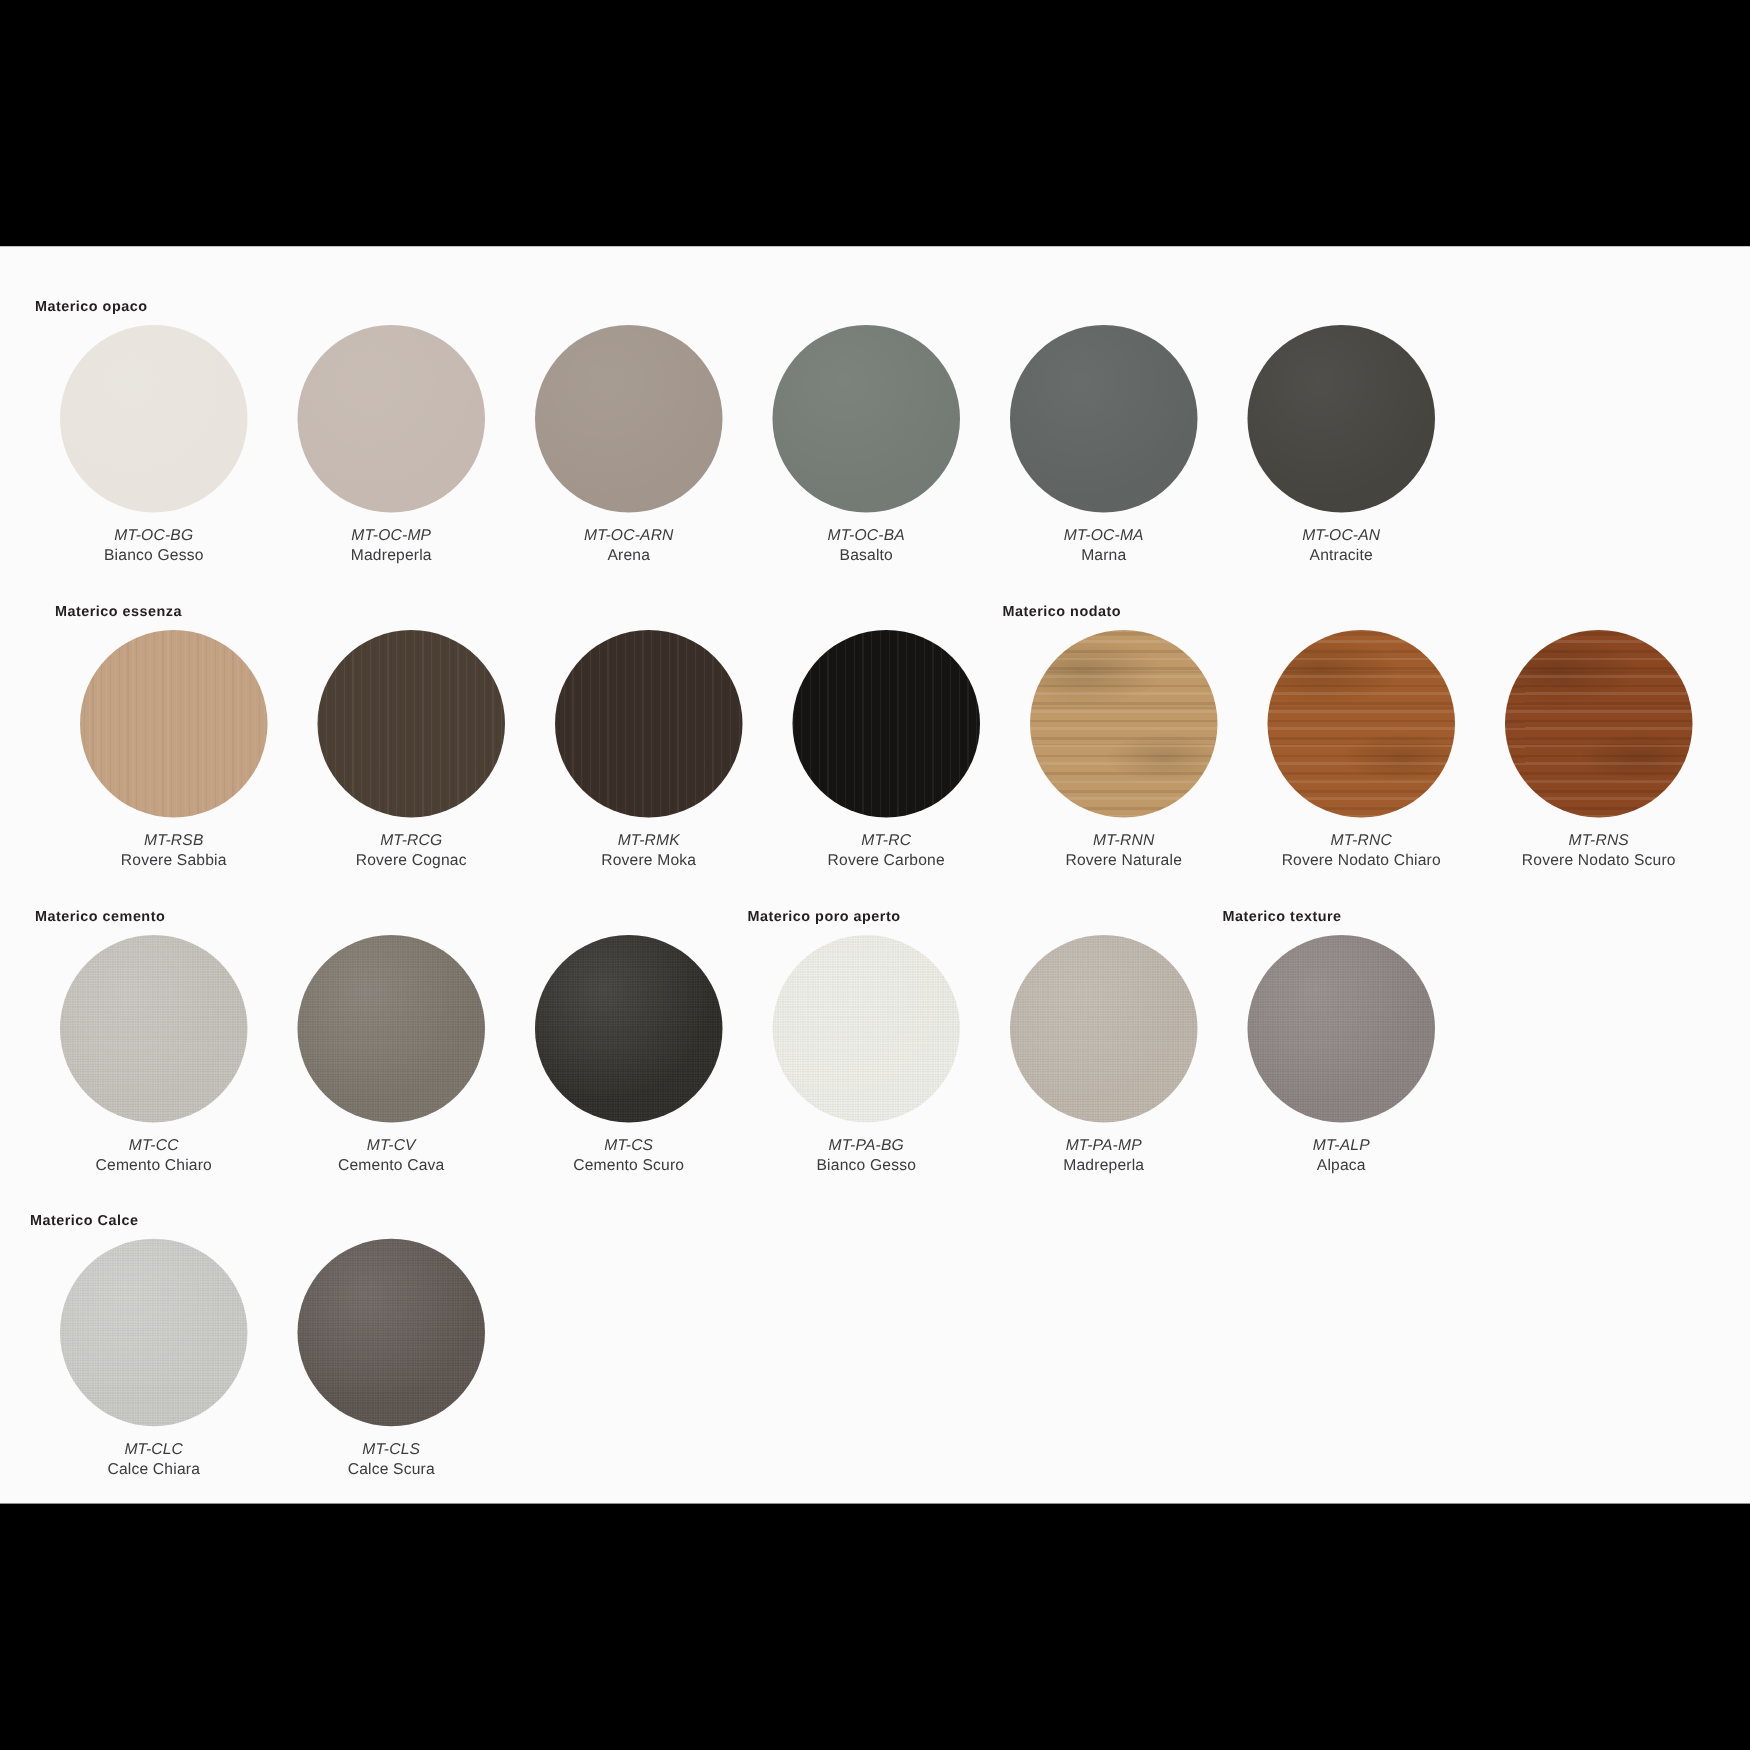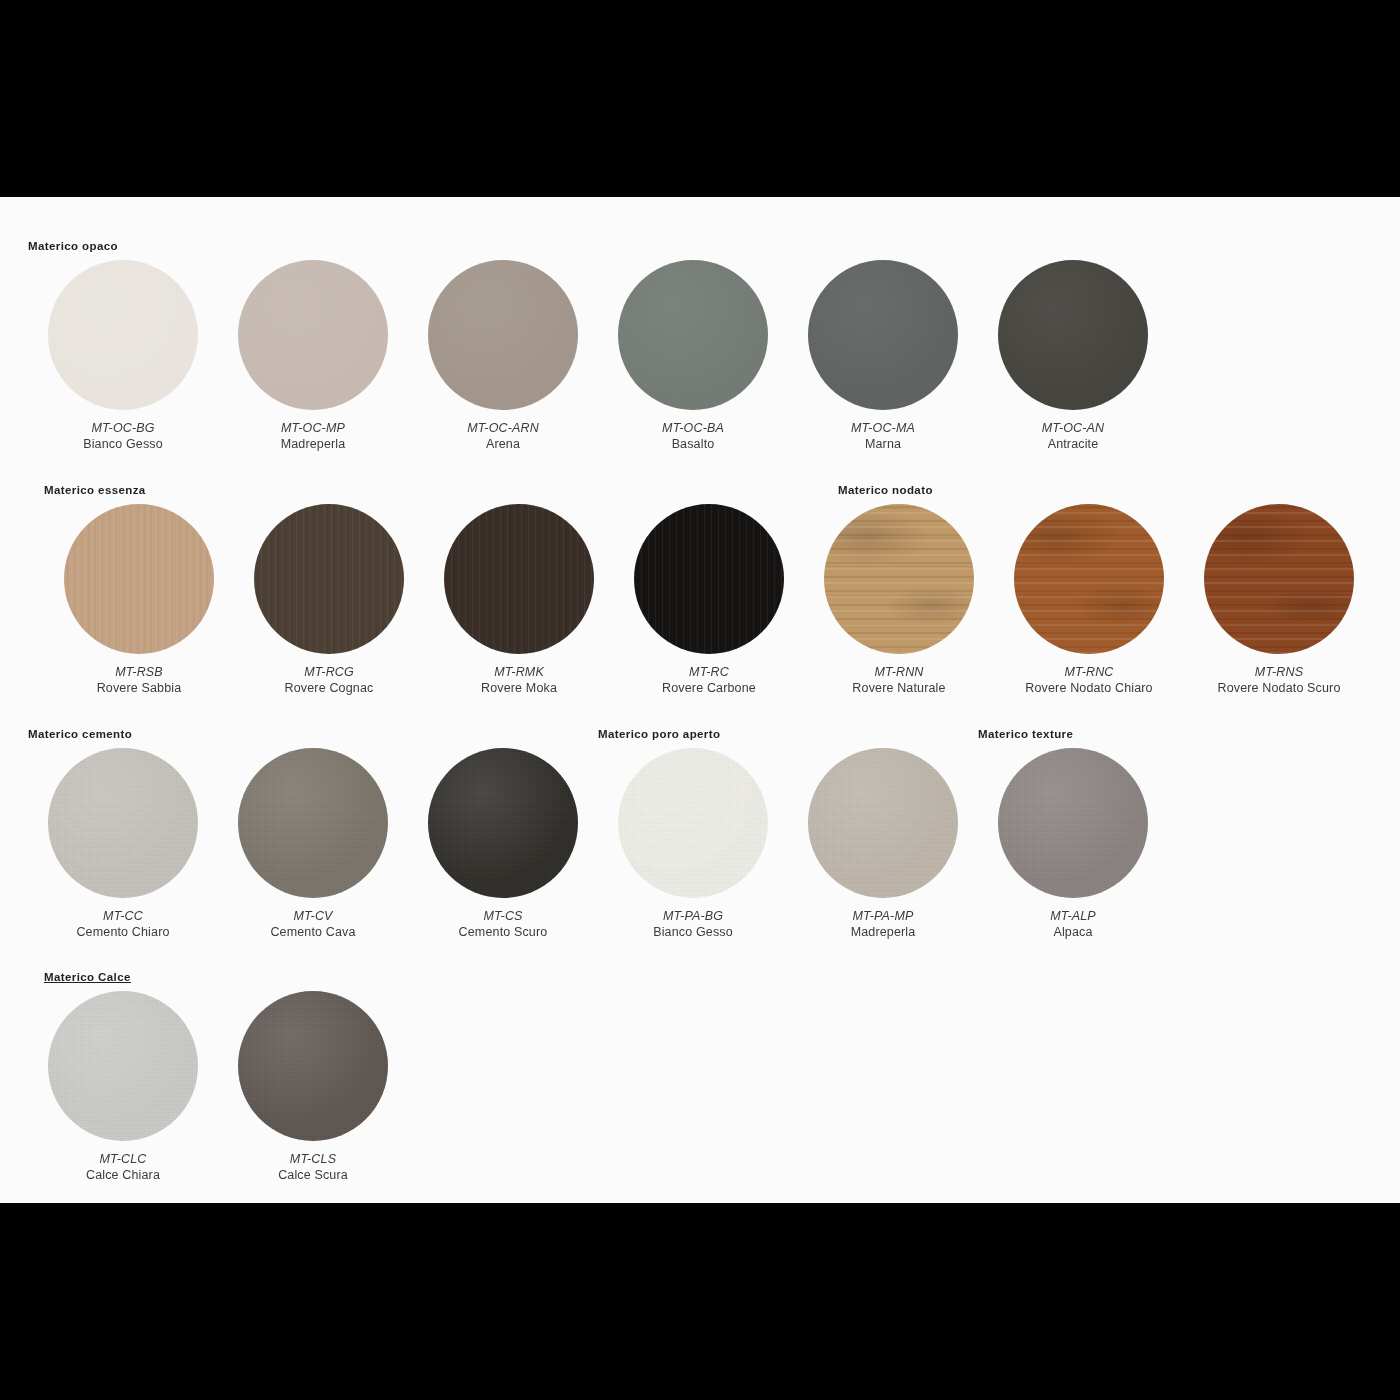--- a/index.html
+++ b/index.html
@@ -218,21 +218,21 @@
               <div class="disc" style="background-color: rgb(69, 68, 63);">
                 <div class="grain grain-matte"></div>
               </div>
               <div class="code">MT-OC-AN</div>
               <div class="name">Antracite</div>
             </div>
           </div>
         </div>
         <div class="row" style="position: absolute; left: 16px; top: 244px; height: 244px;">
           <div class="group-label" style="left: 28px; top: 43px;">Materico essenza</div>
-          <div class="group-label" style="left: 786px; top: 43px; margin-left: 36px;">Materico nodato</div>
+          <div class="group-label" style="left: 786px; top: 43px;">Materico nodato</div>
           <div class="swatch-grid">
             <div class="swatch" style="left: 28px; top: 63px;">
               <div class="disc" style="background-color: rgb(195, 161, 131);">
                 <div class="grain grain-vert"></div>
               </div>
               <div class="code">MT-RSB</div>
               <div class="name">Rovere Sabbia</div>
             </div>
             <div class="swatch" style="left: 218px; top: 63px;">
               <div class="disc" style="background-color: rgb(76, 64, 53);">
@@ -321,21 +321,21 @@
             <div class="swatch" style="left: 978px; top: 63px;">
               <div class="disc" style="background-color: rgb(139, 131, 128);">
                 <div class="grain grain-speckle"></div>
               </div>
               <div class="code">MT-ALP</div>
               <div class="name">Alpaca</div>
             </div>
           </div>
         </div>
         <div class="row" style="position: absolute; left: 0px; top: 731px; height: 244px;">
-          <div class="group-label" style="left: 44px; top: 43px; text-decoration: underline;">Materico Calce</div>
+          <div class="group-label" style="left: 24px; top: 43px;">Materico Calce</div>
           <div class="swatch-grid">
             <div class="swatch" style="left: 28px; top: 63px;">
               <div class="disc" style="background-color: rgb(203, 204, 200);">
                 <div class="grain grain-speckle"></div>
               </div>
               <div class="code">MT-CLC</div>
               <div class="name">Calce Chiara</div>
             </div>
             <div class="swatch" style="left: 218px; top: 63px;">
               <div class="disc" style="background-color: rgb(94, 86, 81);">

